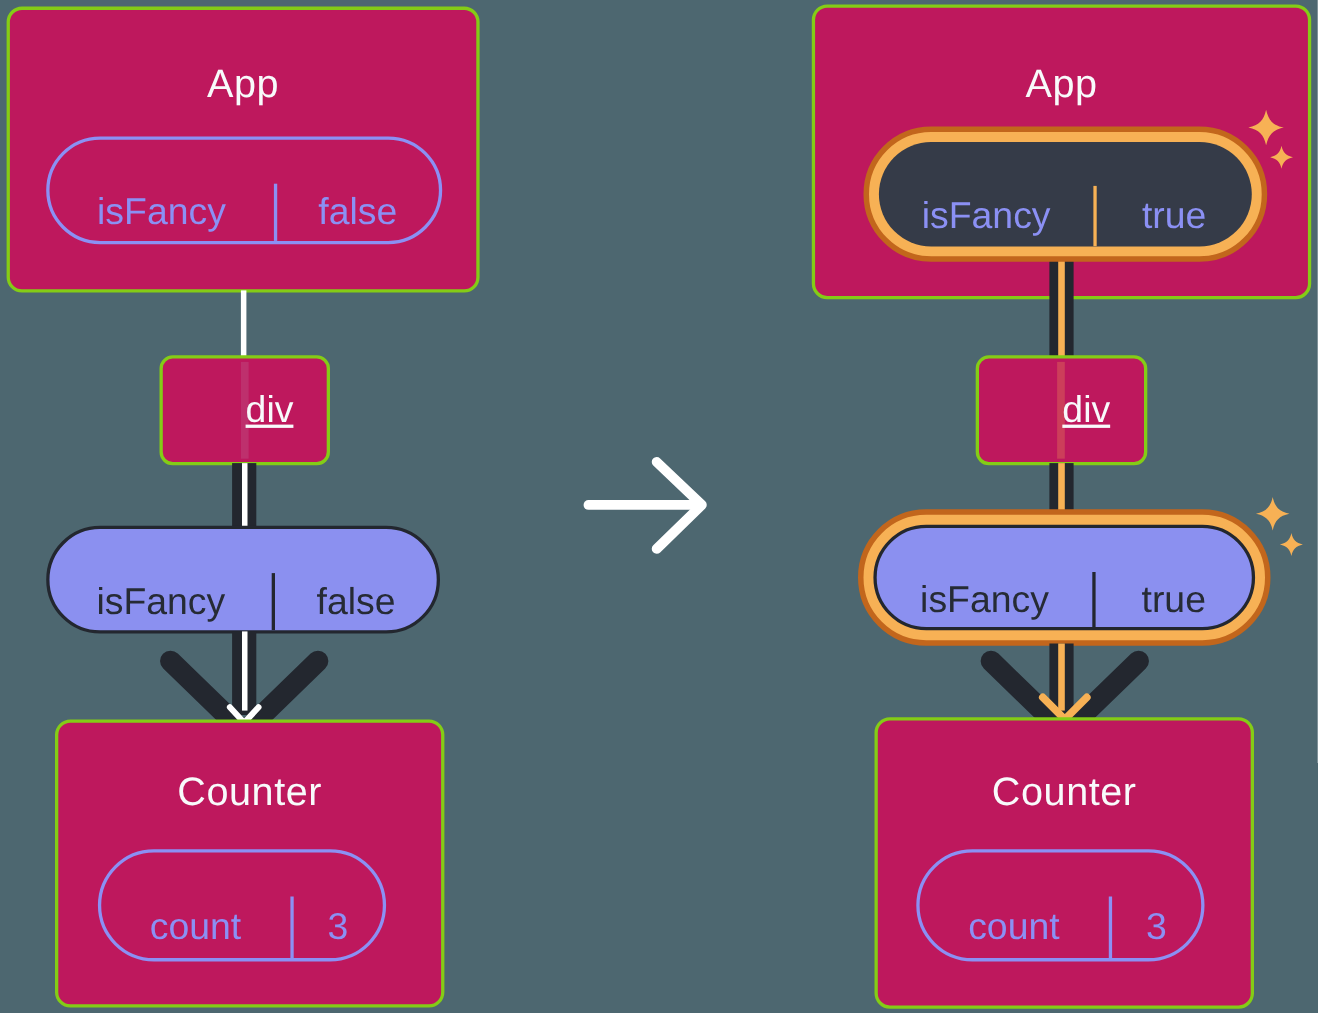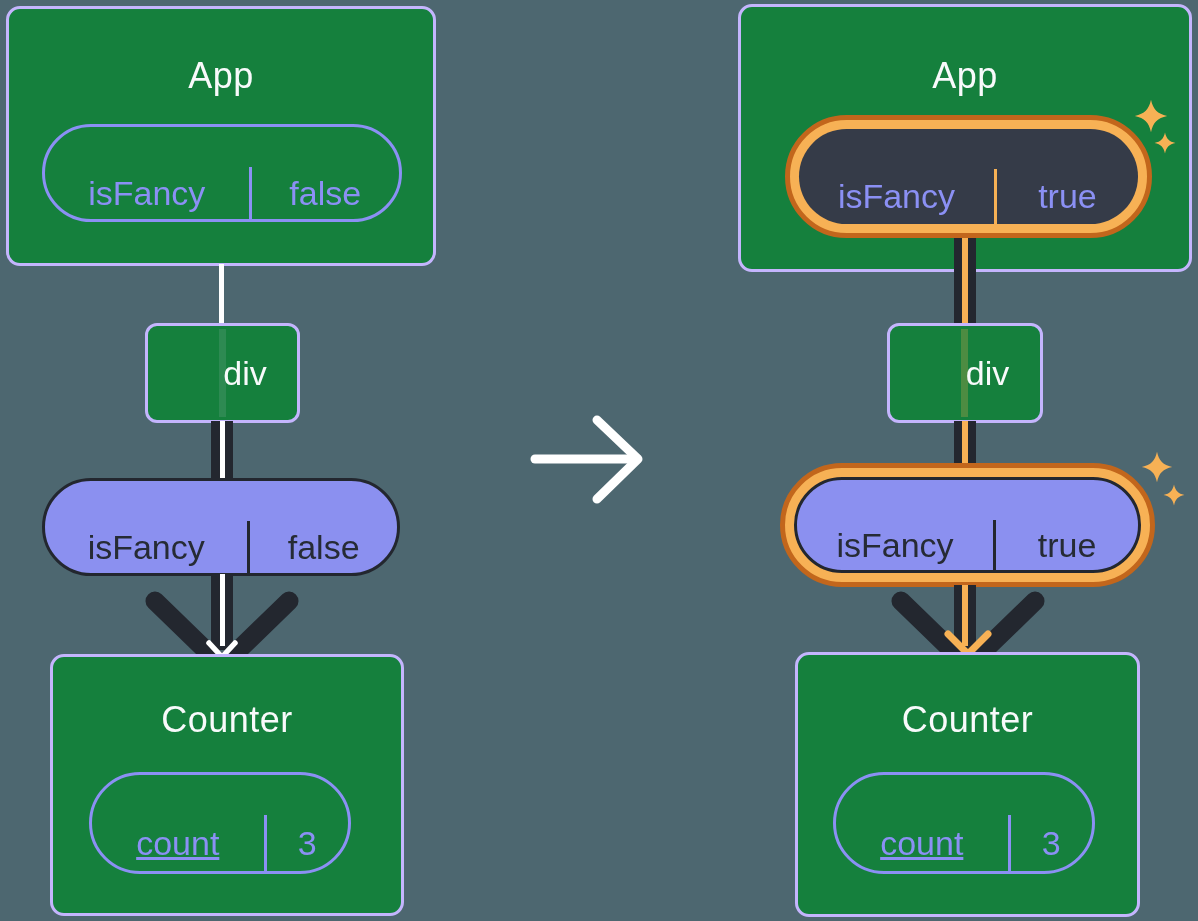--- a/index.html
+++ b/index.html
@@ -5,24 +5,25 @@
   html,body{margin:0;padding:0;}
   .canvas{
     position:relative;
     width:1198px;height:921px;
     background:#4D6770;
     font-family:"Liberation Sans",sans-serif;
     overflow:hidden;
   }
   .node{
     position:absolute;
-    background:#15803d;
-    border:3px solid #c4b5fd;
+    background:#be185d;
+    border:3px solid #84cc16;
     border-radius:14px;
     box-sizing:border-box;
+    text-decoration:underline;
   }
   .node-title{
     position:absolute;
     width:100%;
     text-align:center;
     color:#F8FAFB;
     font-size:36px;
     font-weight:500;
     letter-spacing:.5px;
   }
@@ -40,21 +41,21 @@
     font-size:34px;
     overflow:hidden;
   }
   .pill-cell{
     display:flex;align-items:center;justify-content:center;
     box-sizing:border-box;
     margin-top:40px;
   }
   .cell-name{width:57.5%;}
   .cell-value{width:42.5%;}
-  .cell-name-wide{width:67%;text-decoration:underline;}
+  .cell-name-wide{width:67%;}
   .cell-value-narrow{width:33%;}
   .pill-outline{border:3px solid #8B90F4;color:#8B90F4;background:transparent;}
   .pill-outline .pill-cell + .pill-cell{border-left:3px solid #8B90F4;}
   .pill-filled{background:#8B90F0;border:3px solid #23272F;color:#262B35;}
   .pill-filled .pill-cell + .pill-cell{border-left:3px solid #23272F;}
   .hl-ring{
     position:absolute;
     box-sizing:border-box;
     border:5px solid #C2661C;
     background:#F7B155;

